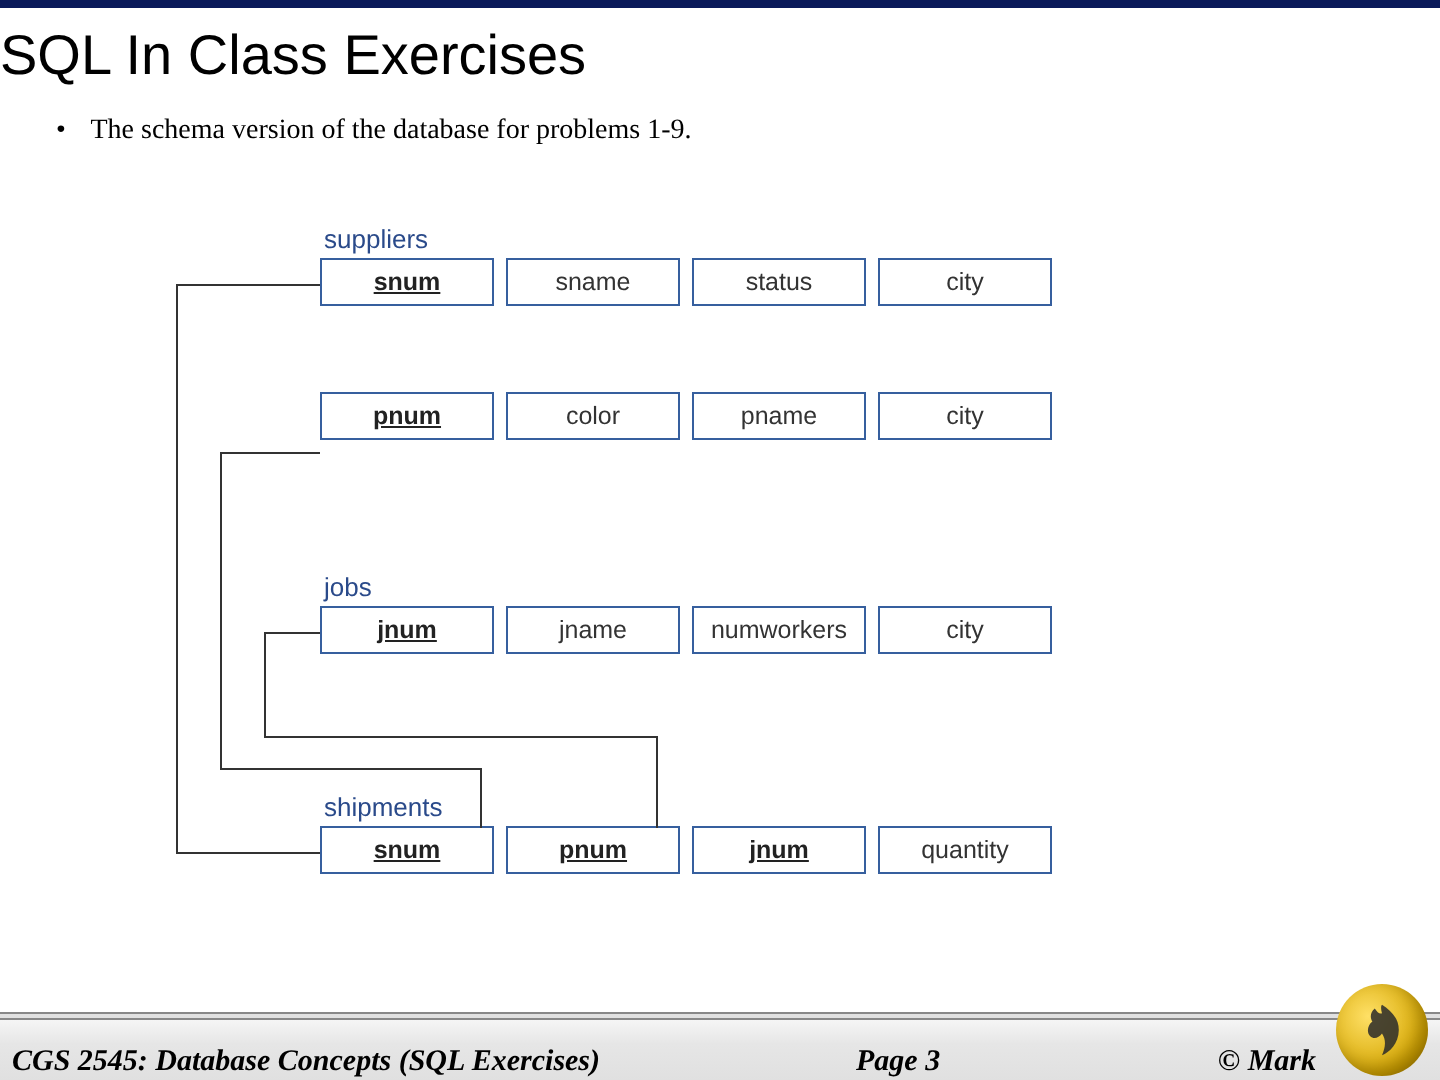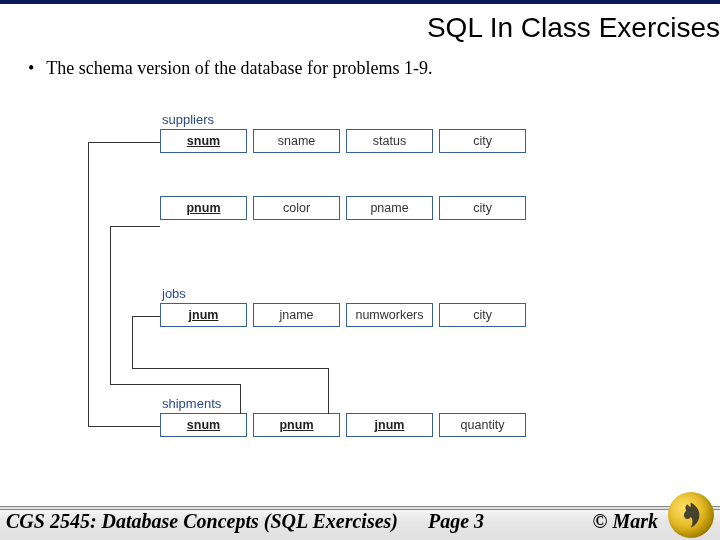--- a/index.html
+++ b/index.html
@@ -9,31 +9,31 @@
     background: #fff;
     font-family: Arial, Helvetica, sans-serif;
     position: relative;
     overflow: hidden;
   }
   .topbar {
     height: 4px;
     background: #0a1a5a;
   }
   .title {
-    text-align: right;
+    text-align: left;
     font-size: 28px;
     font-weight: normal;
     color: #000;
     margin-top: 8px;
     font-family: Arial, sans-serif;
   }
   .bullet-row {
     margin: 14px 0 0 28px;
     font-family: "Times New Roman", serif;
-    font-size: 18px;
+    font-size: 14px;
     color: #000;
   }
   .bullet-dot {
     display: inline-block;
     width: 14px;
   }
   .schema-area {
     position: absolute;
     left: 70px;
     top: 108px;
@@ -77,25 +77,25 @@
   }
   .footer {
     position: absolute;
     left: 0;
     right: 0;
     bottom: 0;
     height: 34px;
     border-top: 4px double #888;
     background: linear-gradient(#f5f5f5, #e6e6e6 40%, #e0e0e0);
     display: flex;
-    align-items: flex-start;
+    align-items: flex-end;
     font-family: "Times New Roman", serif;
     font-style: italic;
     font-weight: bold;
-    font-size: 20px;
+    font-size: 15px;
     color: #000;
   }
   .f-left { margin-left: 6px; flex: 0 0 auto; }
   .f-mid { position: absolute; left: 428px; }
   .f-right { position: absolute; right: 62px; }
   .logo {
     position: absolute;
     right: 6px;
     bottom: 2px;
     width: 46px;

